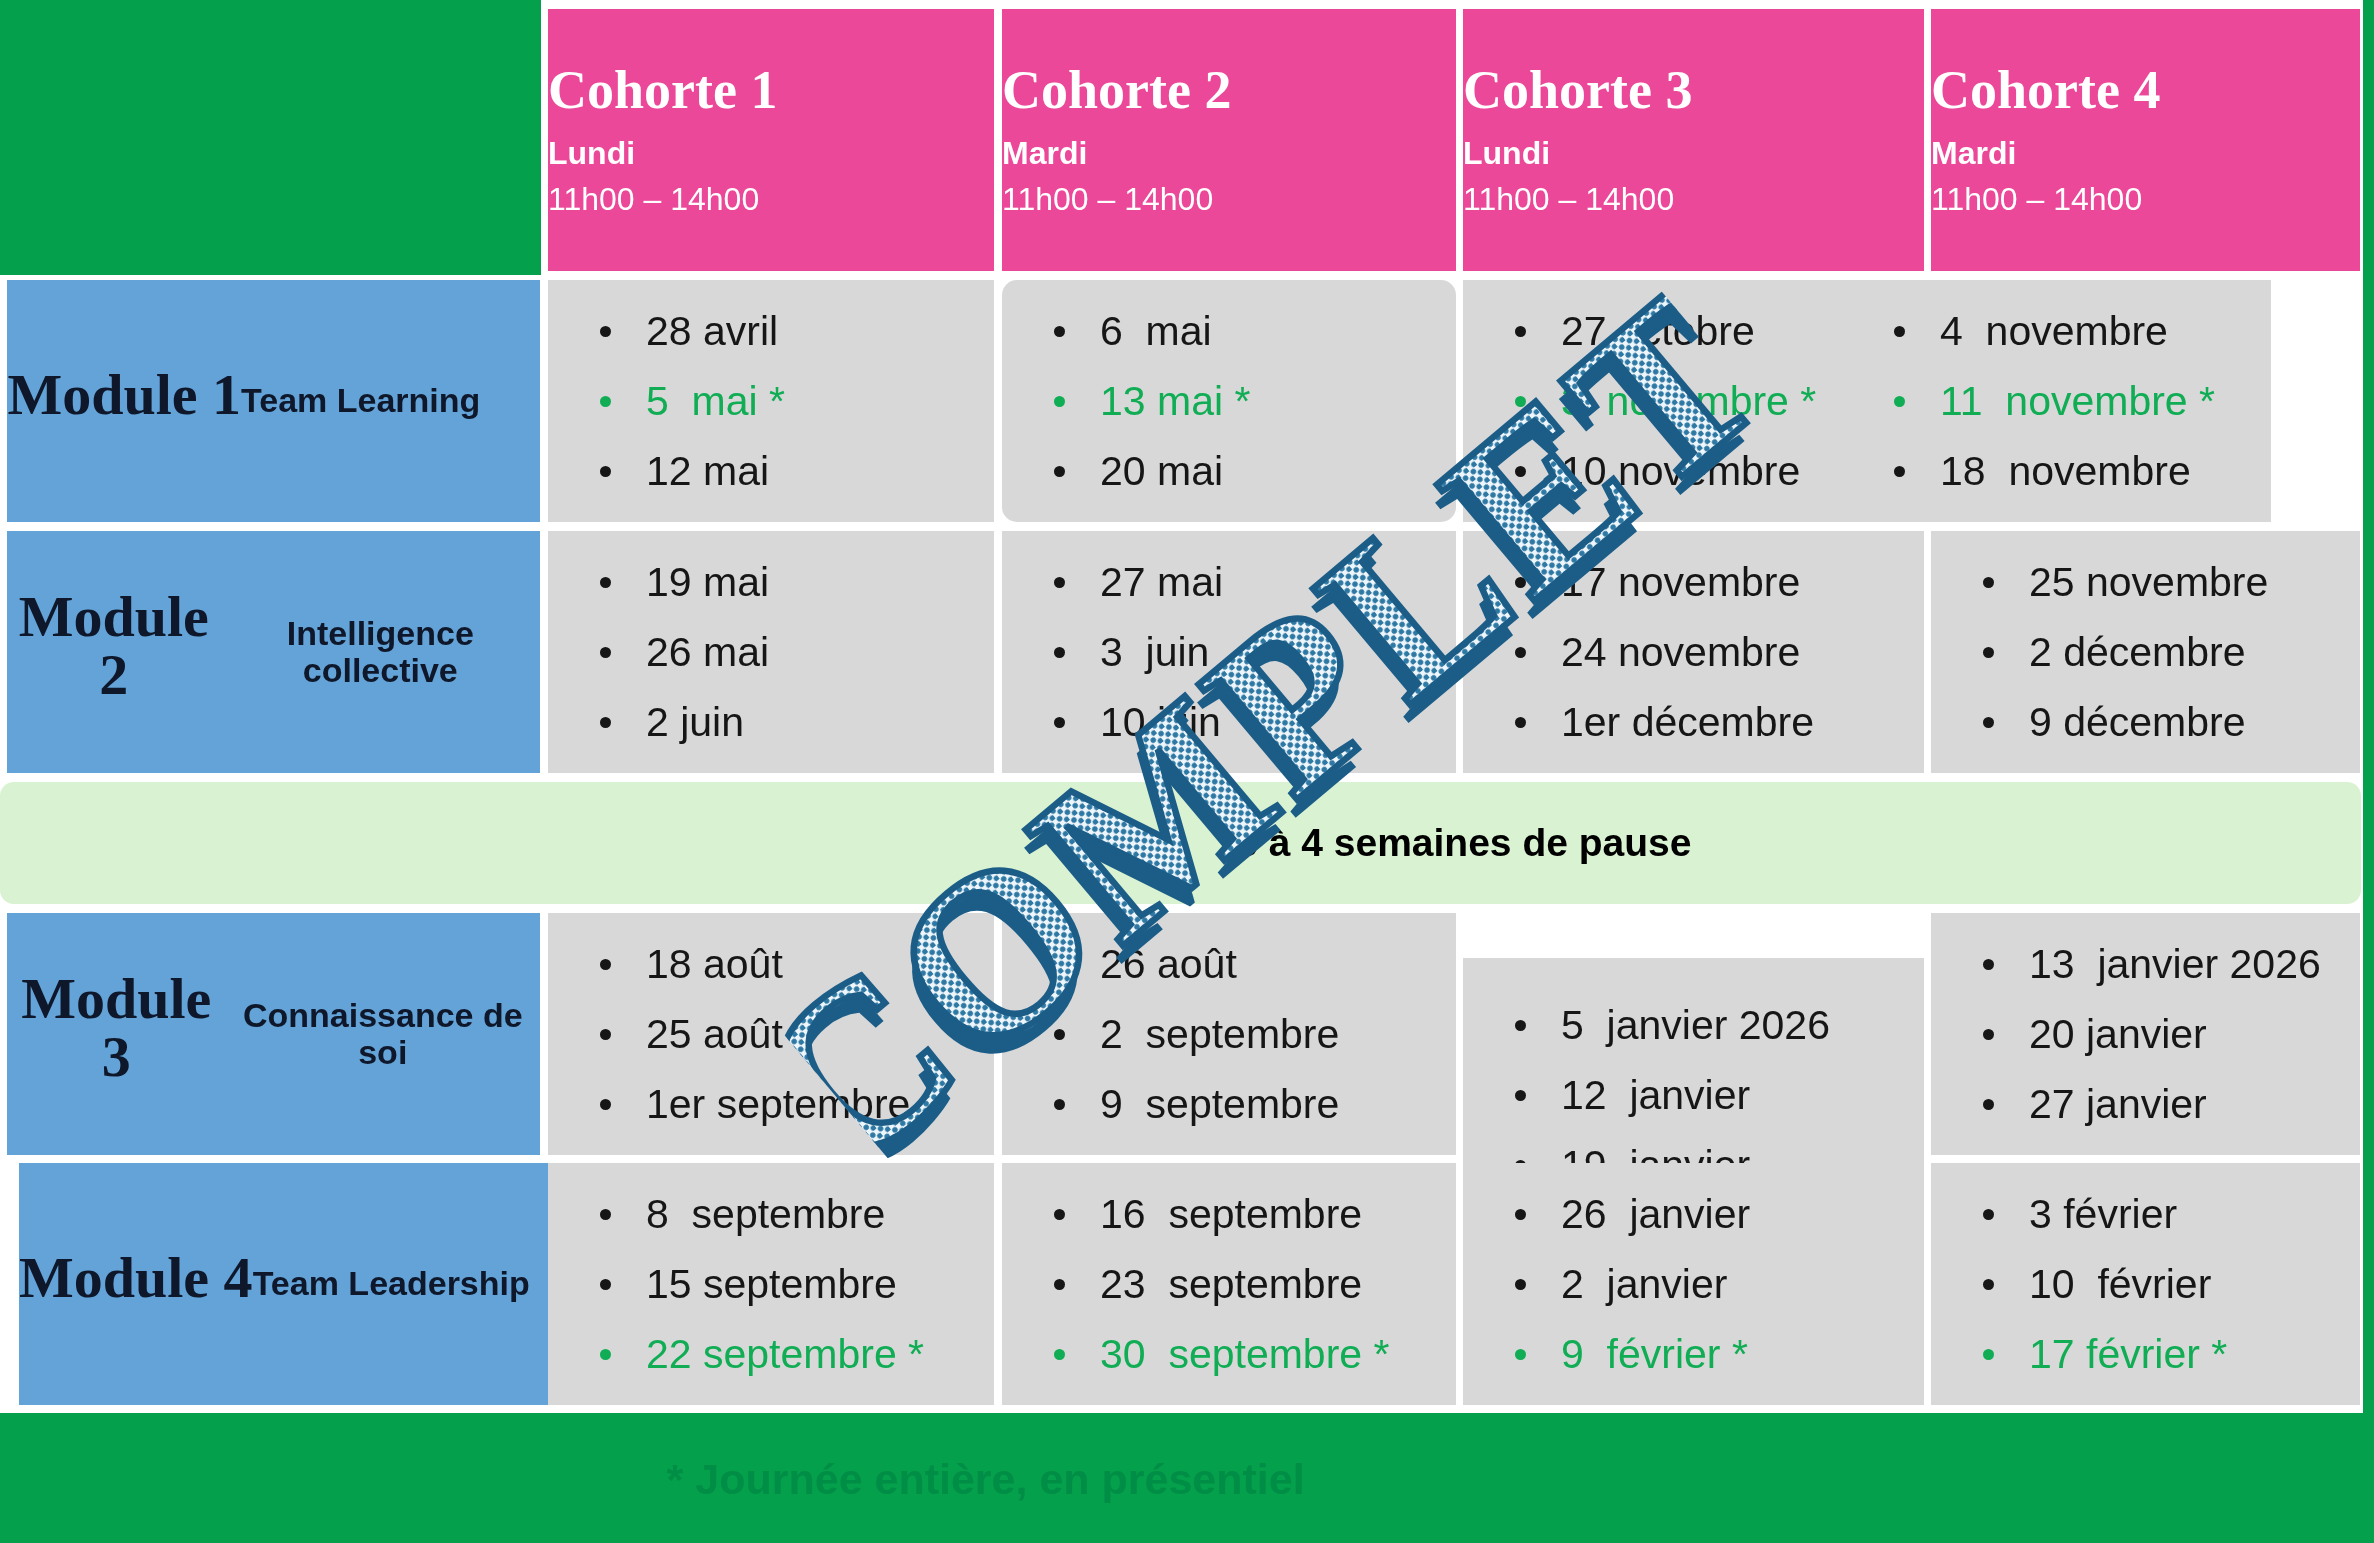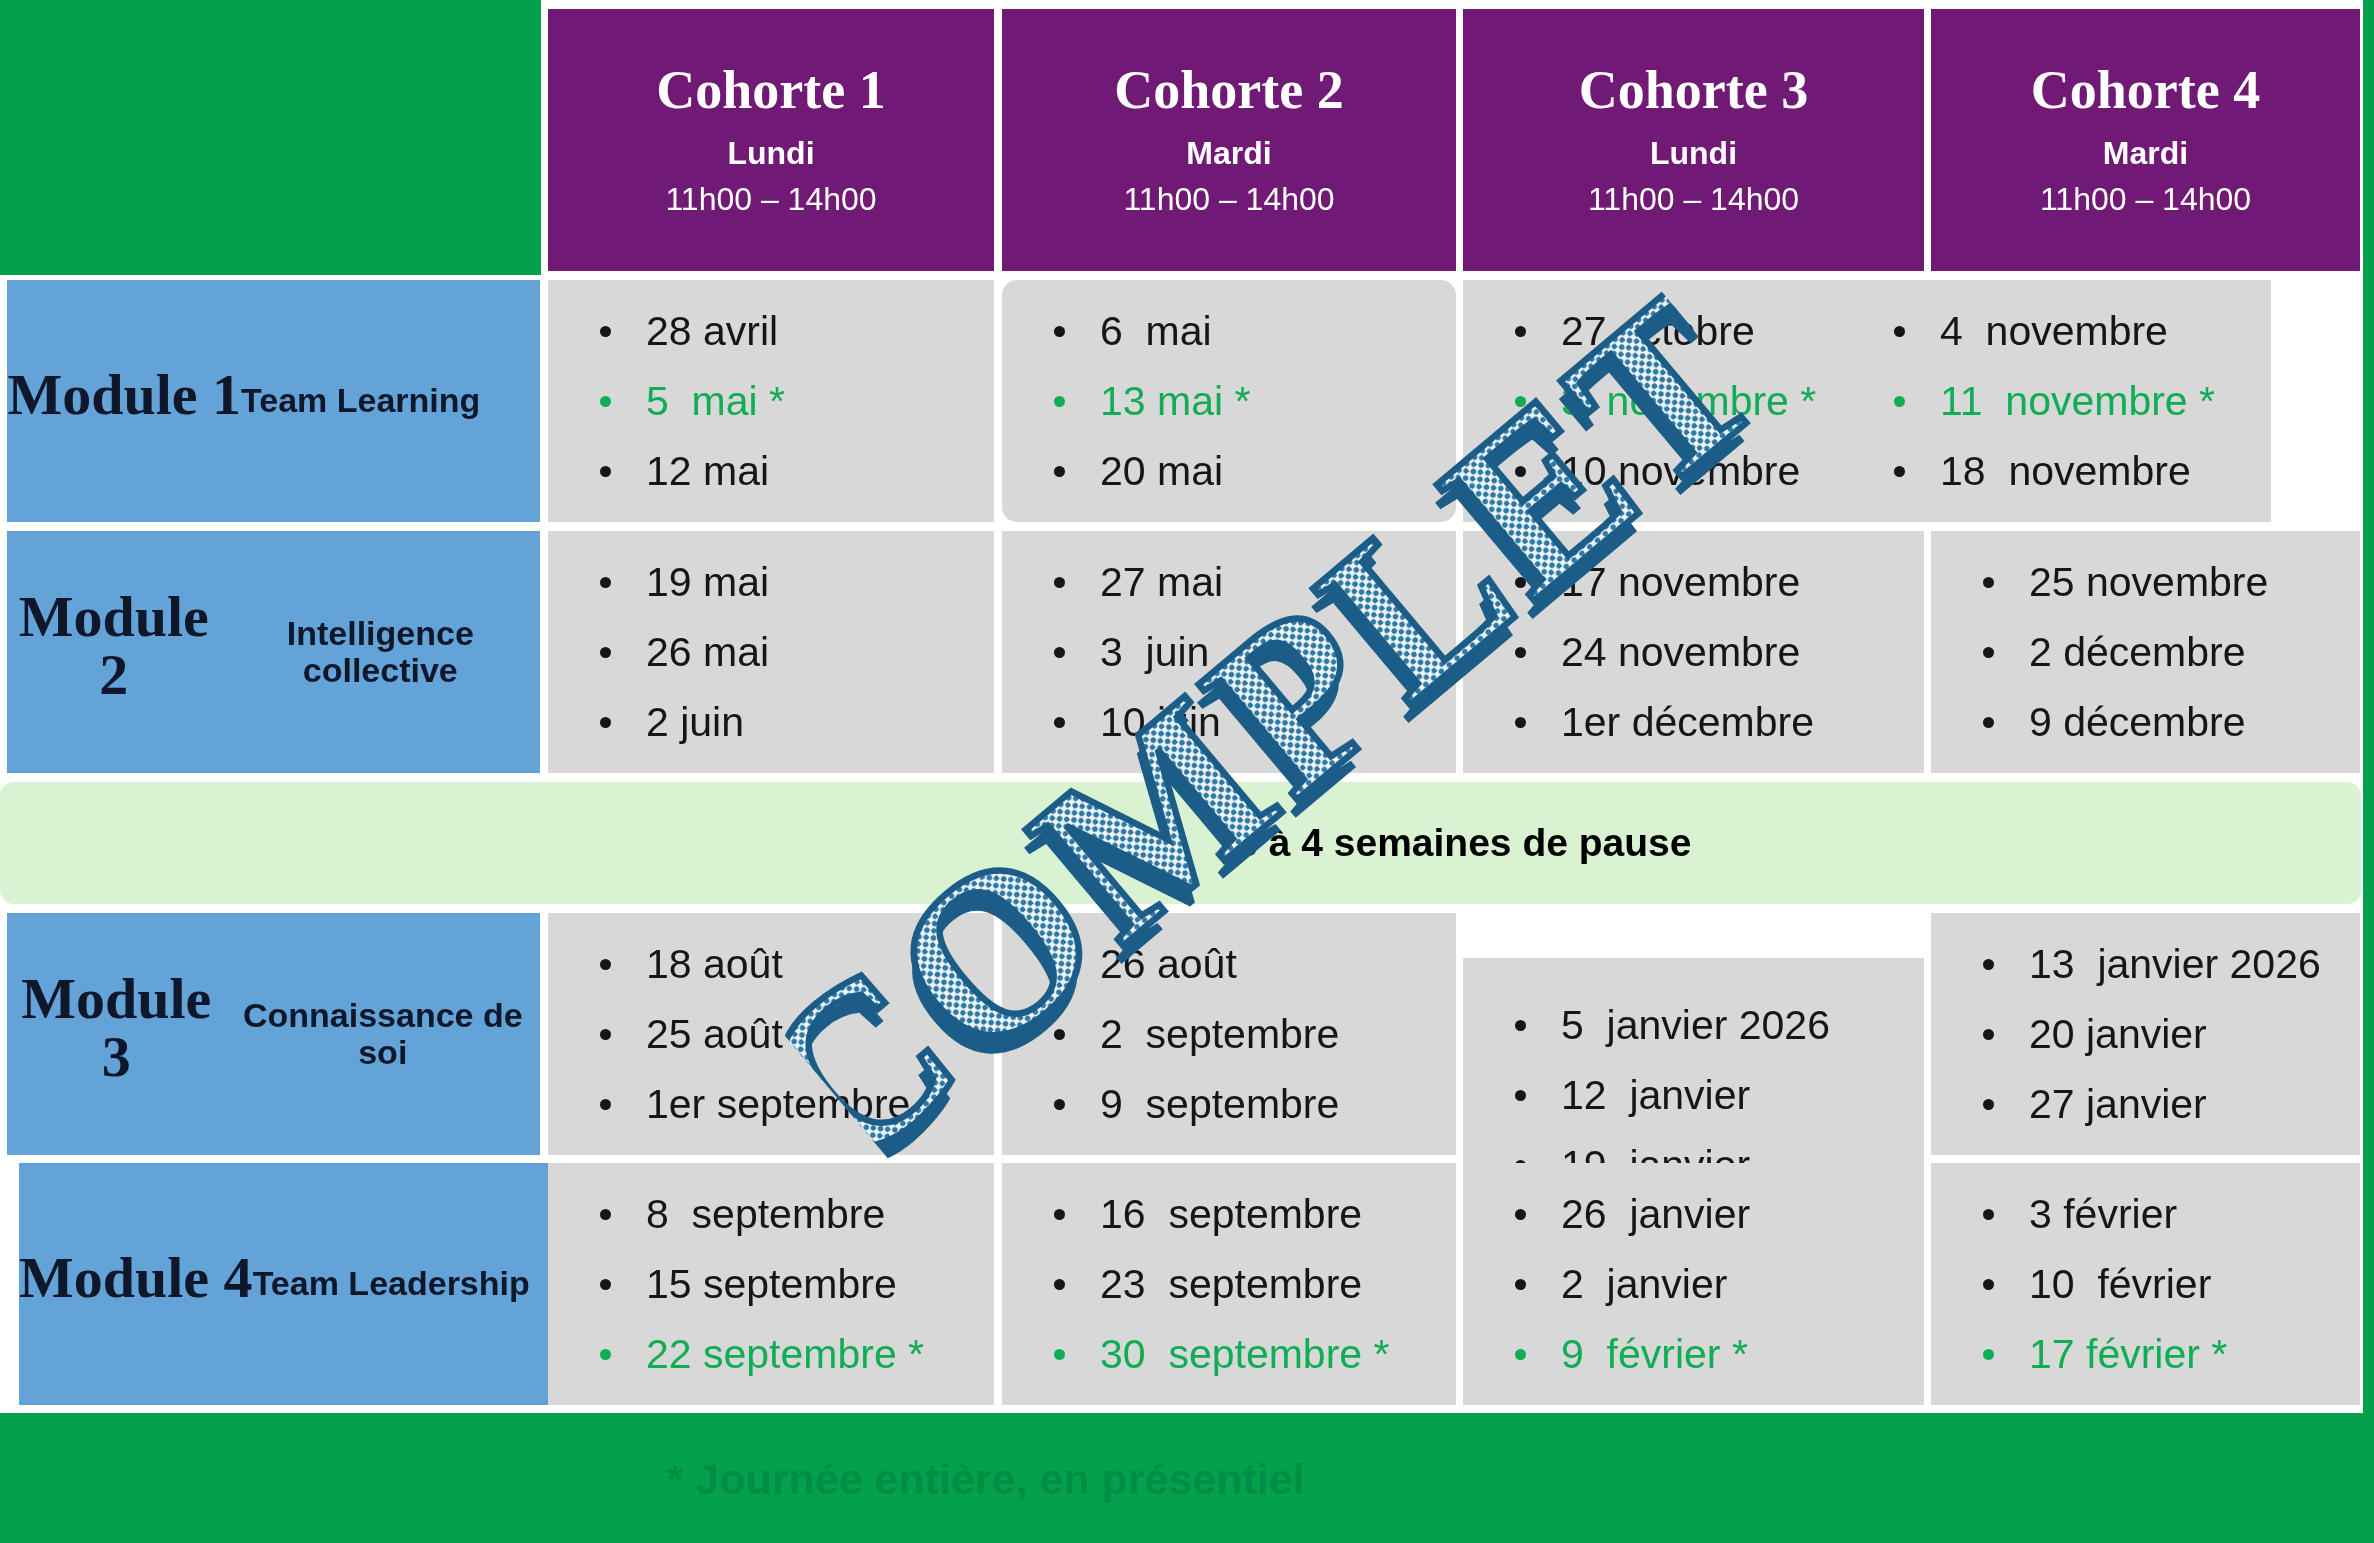--- a/index.html
+++ b/index.html
@@ -2,22 +2,22 @@
 <html style="font-size:15px"><head>
 <meta charset="utf-8">
 <style>
   html,body{margin:0;padding:0;background:#fff;}
   .canvas{position:relative;width:2375px;height:1543px;background:#ffffff;overflow:hidden;
           font-family:"Liberation Sans",sans-serif;}
   .block{position:absolute;}
   .green-bg{background:#05a04c;}
 
   
-  .cohort-header{background:#701a75;color:#fff;display:flex;flex-direction:column;
-                 align-items:center;justify-content:center;text-align:center;}
+  .cohort-header{background:#ec4899;color:#fff;display:flex;flex-direction:column;
+                 align-items:flex-start;justify-content:center;text-align:center;}
   .cohort-title{font-family:"Liberation Serif",serif;font-weight:700;font-size:54px;line-height:1;margin-bottom:18.6px;}
   .cohort-day{font-size:32px;font-weight:700;line-height:1.15;margin-bottom:9.3px;}
   .cohort-time{font-size:32px;font-weight:400;line-height:1.15;}
 
   
   .module-header{background:#63a3d8;color:#0f172a;display:flex;flex-direction:row;
                  align-items:center;justify-content:flex-start;text-align:center;}
   .module-title{font-family:"Liberation Serif",serif;font-weight:700;font-size:58px;line-height:1;margin-bottom:13px;}
   .module-subtitle{font-size:34px;font-weight:700;line-height:1.1;}
 

